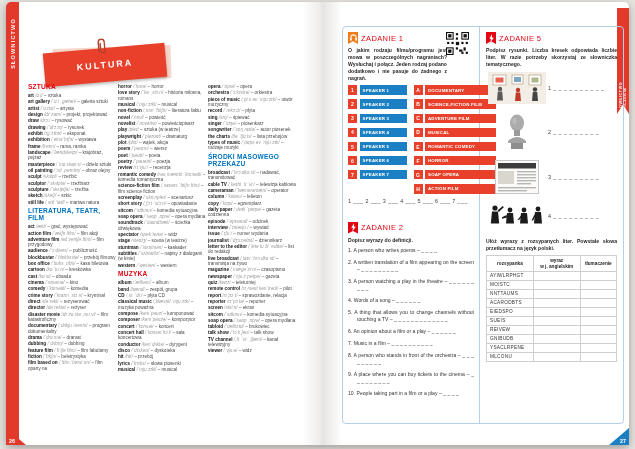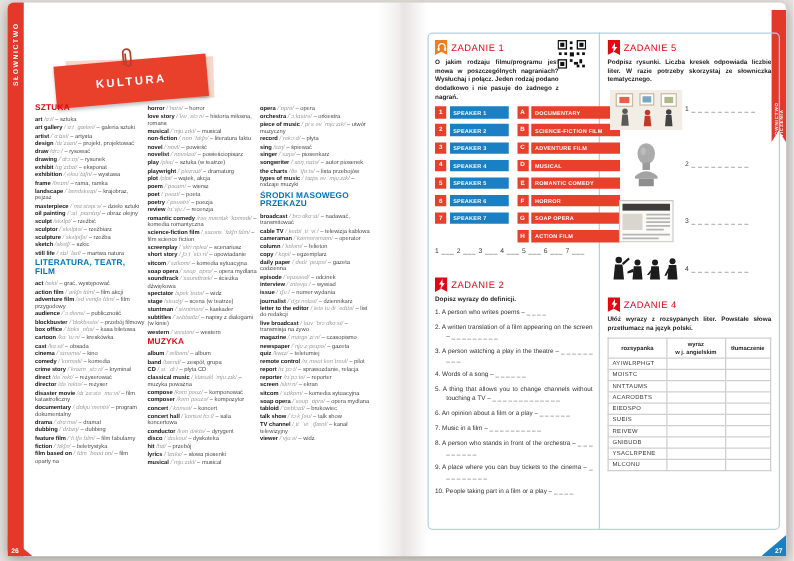--- a/index.html
+++ b/index.html
@@ -444,30 +444,20 @@
               <path d="M33 12.5 l-3.5 4.5 h1.6 l3.3 -4 z"></path>
               <circle cx="50" cy="6" r="2.4"></circle>
                 <path d="M47 9 h6 l1 11.5 h-8 z"></path>
               <path d="M46.5 11.5 l-3 6 h1.6 l2.9 -5.4 z"></path>
             </g>
           </svg>
         </span>
         <span class="blank">4 _ _ _ _ _ _ _ _ _</span>
       </div>
 
-      <div class="task-head">
-        <span class="task-icon">
-          <span class="pennant">
-            <svg width="9" height="11" viewBox="0 0 11 12" style="margin-top:0.5px;">
-              <polygon points="6,0.8 2.8,6.2 4.9,6.2 4,10.8 8.4,5 6.2,5" fill="#fff"></polygon>
-            </svg>
-          </span>
-        </span>
-        <span class="task-title">ZADANIE 4</span>
-      </div>
       <p class="instr">Ułóż wyrazy z rozsypanych liter. Powstałe słowa przetłumacz na język polski.</p>
       <table>
         <colgroup>
             <col style="width:36%">
             <col style="width:36%">
             <col style="width:28%">
           </colgroup>
         <thead>
             <tr id="scramble-head">
               <th>rozsypanka</th>

